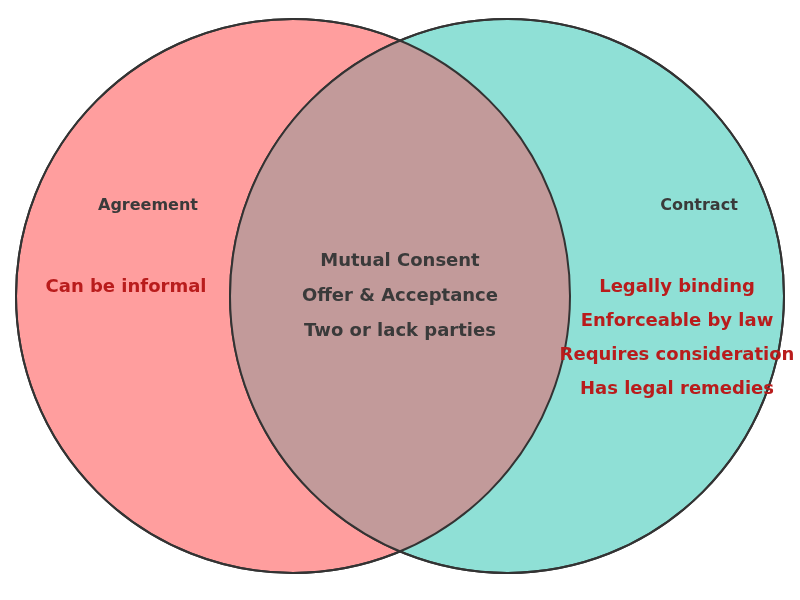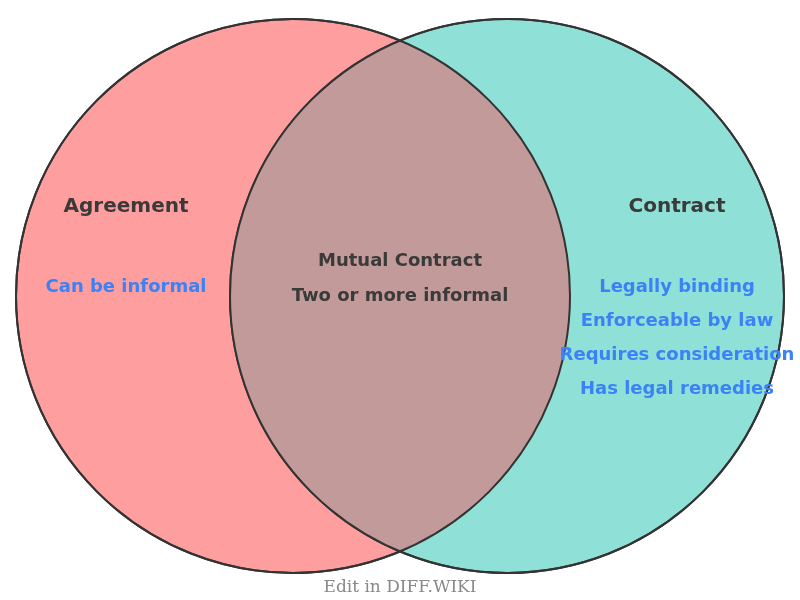--- a/index.html
+++ b/index.html
@@ -32,34 +32,35 @@
     stroke-width: 2;
   }
   .label {
     position: absolute;
     text-align: center;
     font-weight: bold;
     white-space: nowrap;
   }
   .set-title {
     width: 250px;
-    font-size: 20px;
+    font-size: 16px;
     line-height: 26px;
     color: #3a3a3a;
+    padding-left: 22px;
   }
   .title-left  { left: 1px;   top: 192px; }
   .title-right { left: 552px; top: 192px; }
   .item-list {
     position: absolute;
     width: 250px;
     text-align: center;
     font-weight: bold;
     font-size: 18px;
     line-height: 34px;
-    color: #3b82f6;
+    color: #b91c1c;
     white-space: nowrap;
   }
   .items-left  { left: 1px;   top: 269px; }
   .items-right { left: 552px; top: 269px; }
   .items-center {
     left: 275px;
     top: 242px;
     line-height: 35px;
     color: #3a3a3a;
   }
@@ -98,19 +99,19 @@
   </div>
 
   <div class="item-list items-right">
     <div>Legally binding</div>
     <div>Enforceable by law</div>
     <div>Requires consideration</div>
     <div>Has legal remedies</div>
   </div>
 
   <div class="item-list items-center">
-    <div>Mutual Contract</div>
-    <div>Two or more informal</div>
+    <div>Mutual Consent</div>
+    <div>Offer &amp; Acceptance</div>
+    <div>Two or lack parties</div>
   </div>
 
-  <div class="footer">Edit in DIFF.WIKI</div>
 
 </div>
 
 </body></html>

